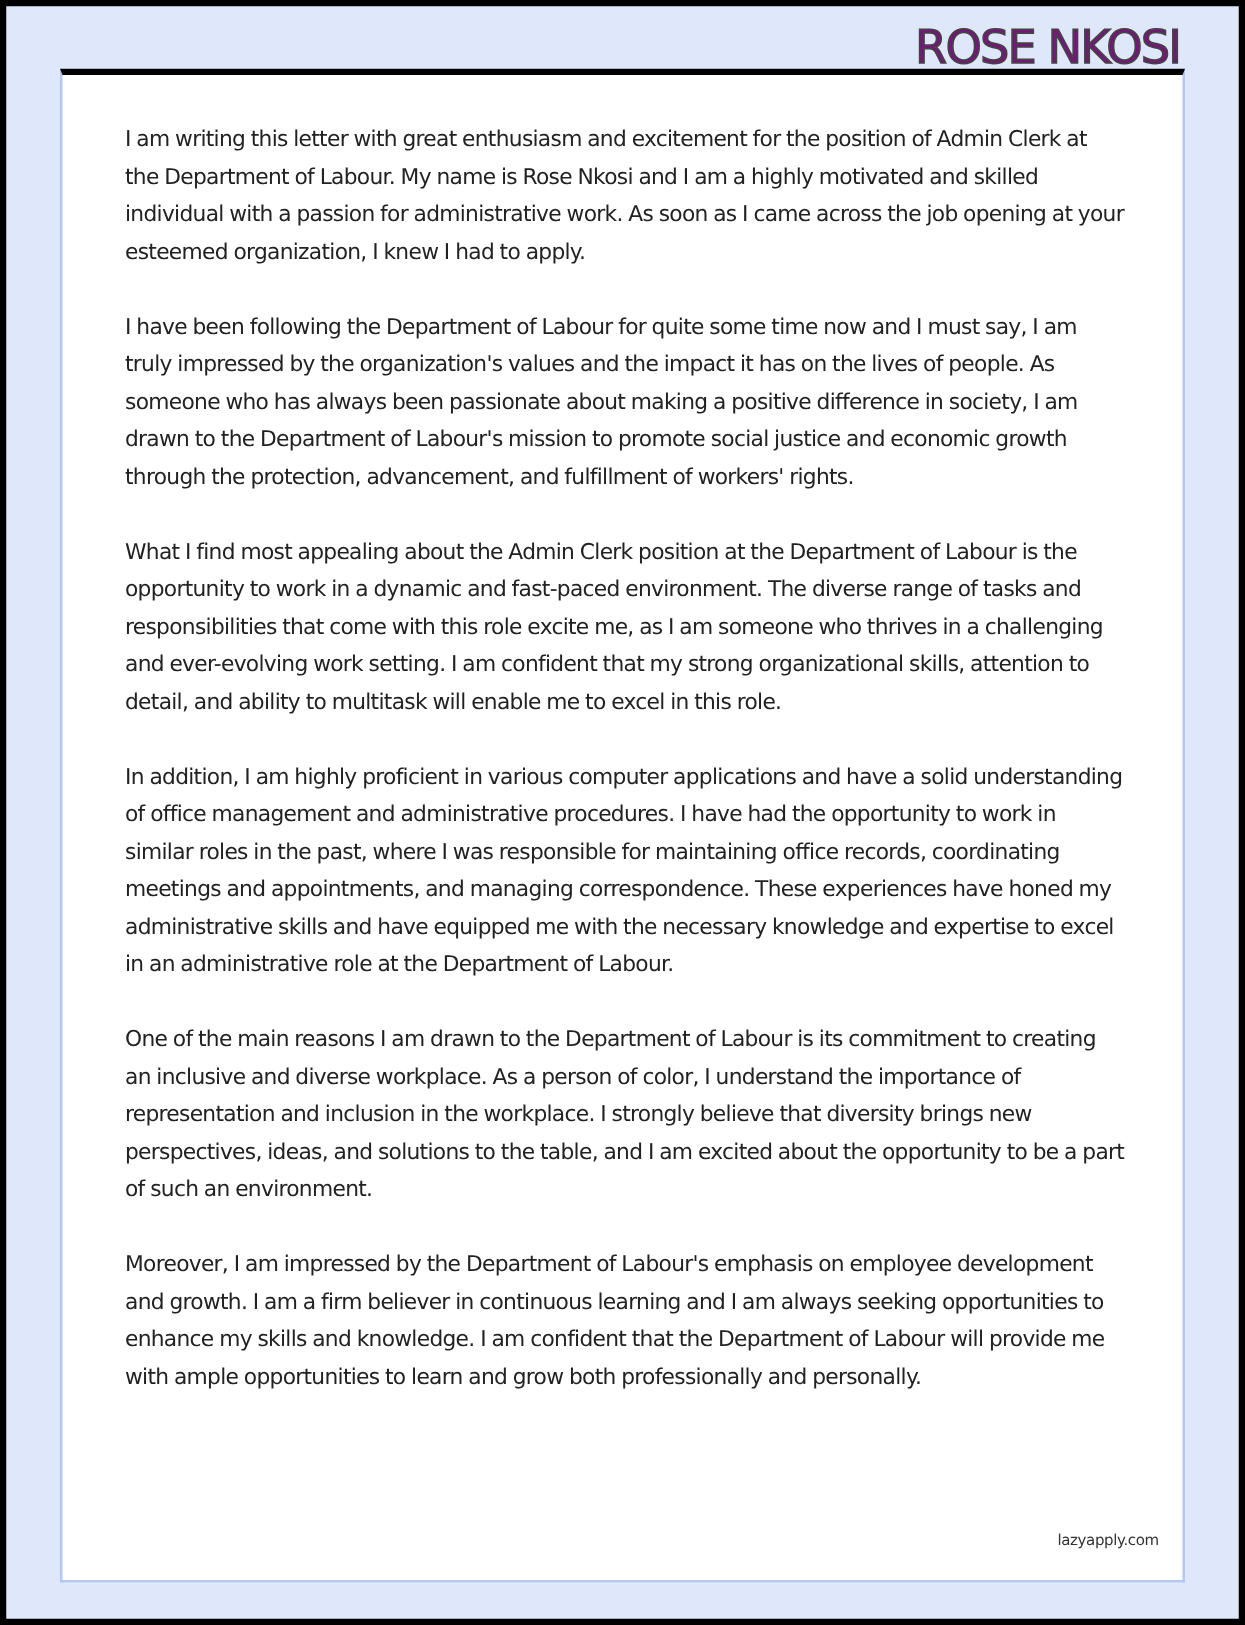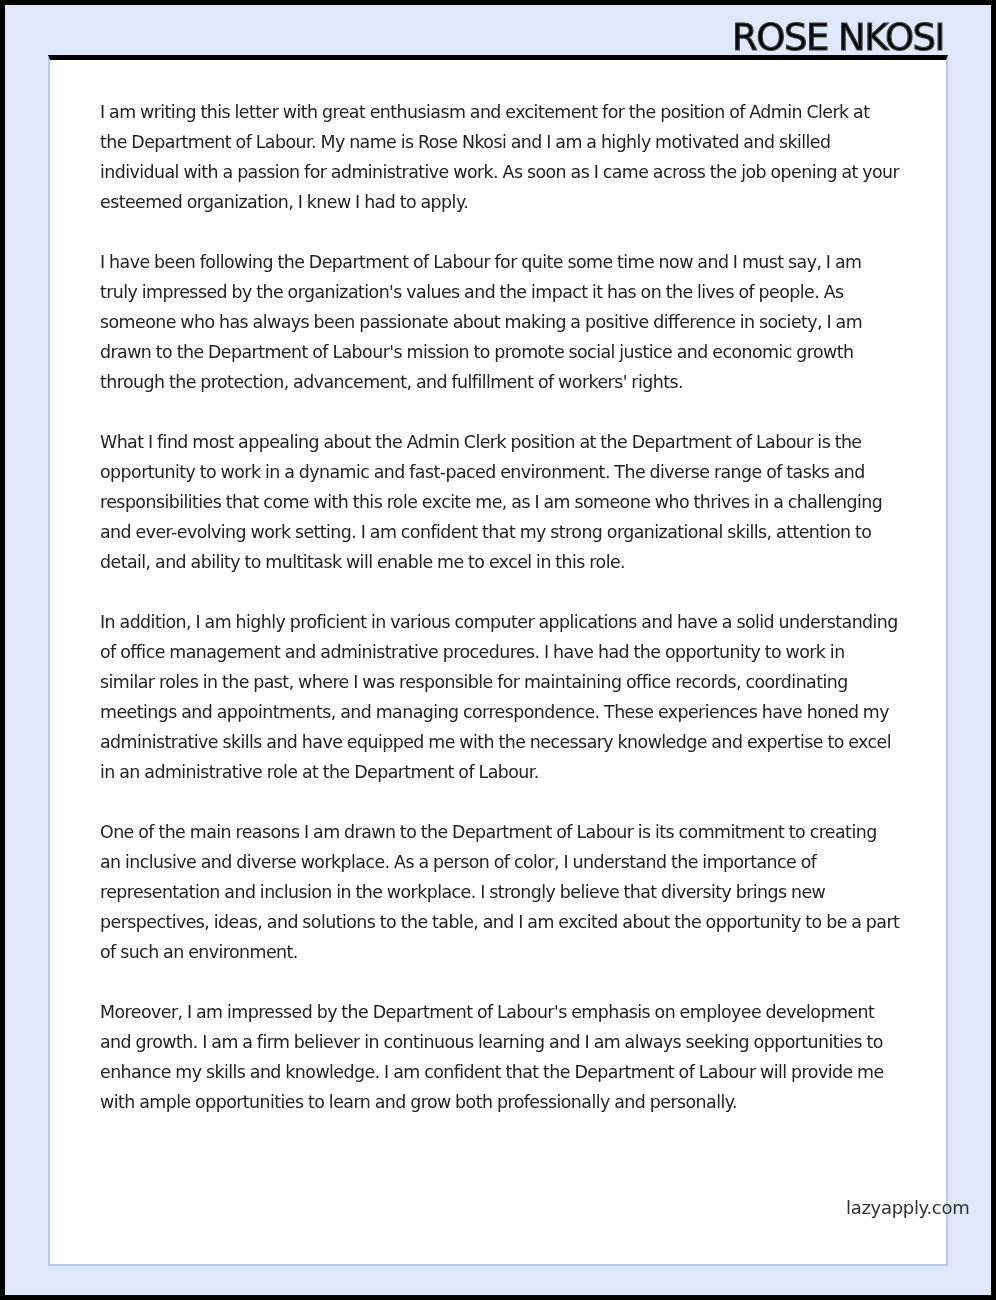--- a/index.html
+++ b/index.html
@@ -24,21 +24,21 @@
       overflow: hidden;
     }
     .name {
       position: absolute;
       right: 47px;
       top: 13px;
       font-family: "DejaVu Sans", sans-serif;
       font-size: 37px;
       font-weight: normal;
       letter-spacing: -1.5px;
-      color: #000000;
+      color: #701a75;
       -webkit-text-stroke: 1.2px #444444;
       line-height: 40px;
       white-space: nowrap;
     }
     .page {
       position: absolute;
       left: 43px;
       top: 50px;
       width: 896px;
       height: 1204px;
@@ -59,23 +59,23 @@
       word-spacing: -0.5px;
       line-height: 30px;
       color: #222222;
     }
     .letter p {
       margin: 0 0 30px 0;
     }
     .watermark {
       position: absolute;
       left: 841px;
-      top: 1192px;
+      top: 1220px;
       font-family: "DejaVu Sans", sans-serif;
-      font-size: 18px;
+      font-size: 12px;
       letter-spacing: -0.3px;
       color: #333333;
       white-space: nowrap;
     }
   </style>
 </head>
 <body>
 
 <div class="frame">
   <div class="name">ROSE NKOSI</div>

